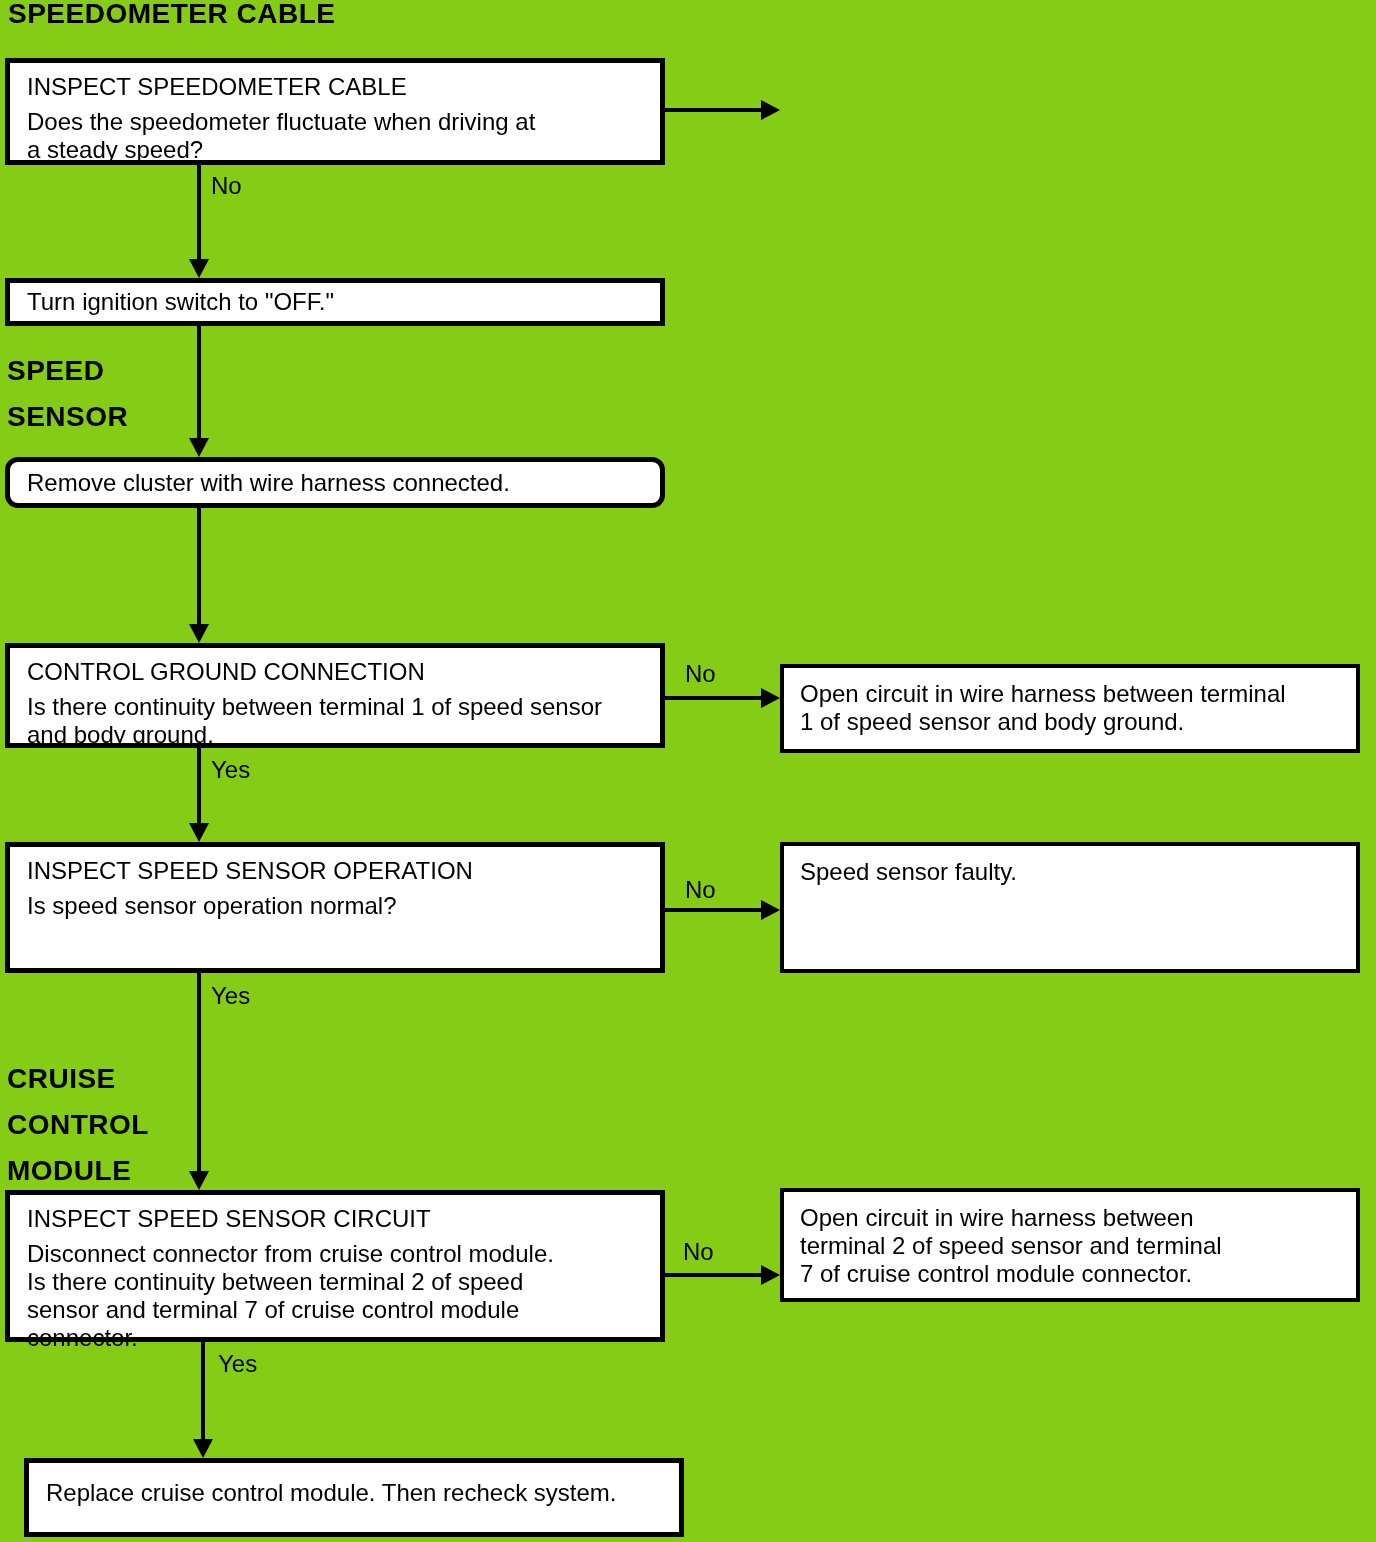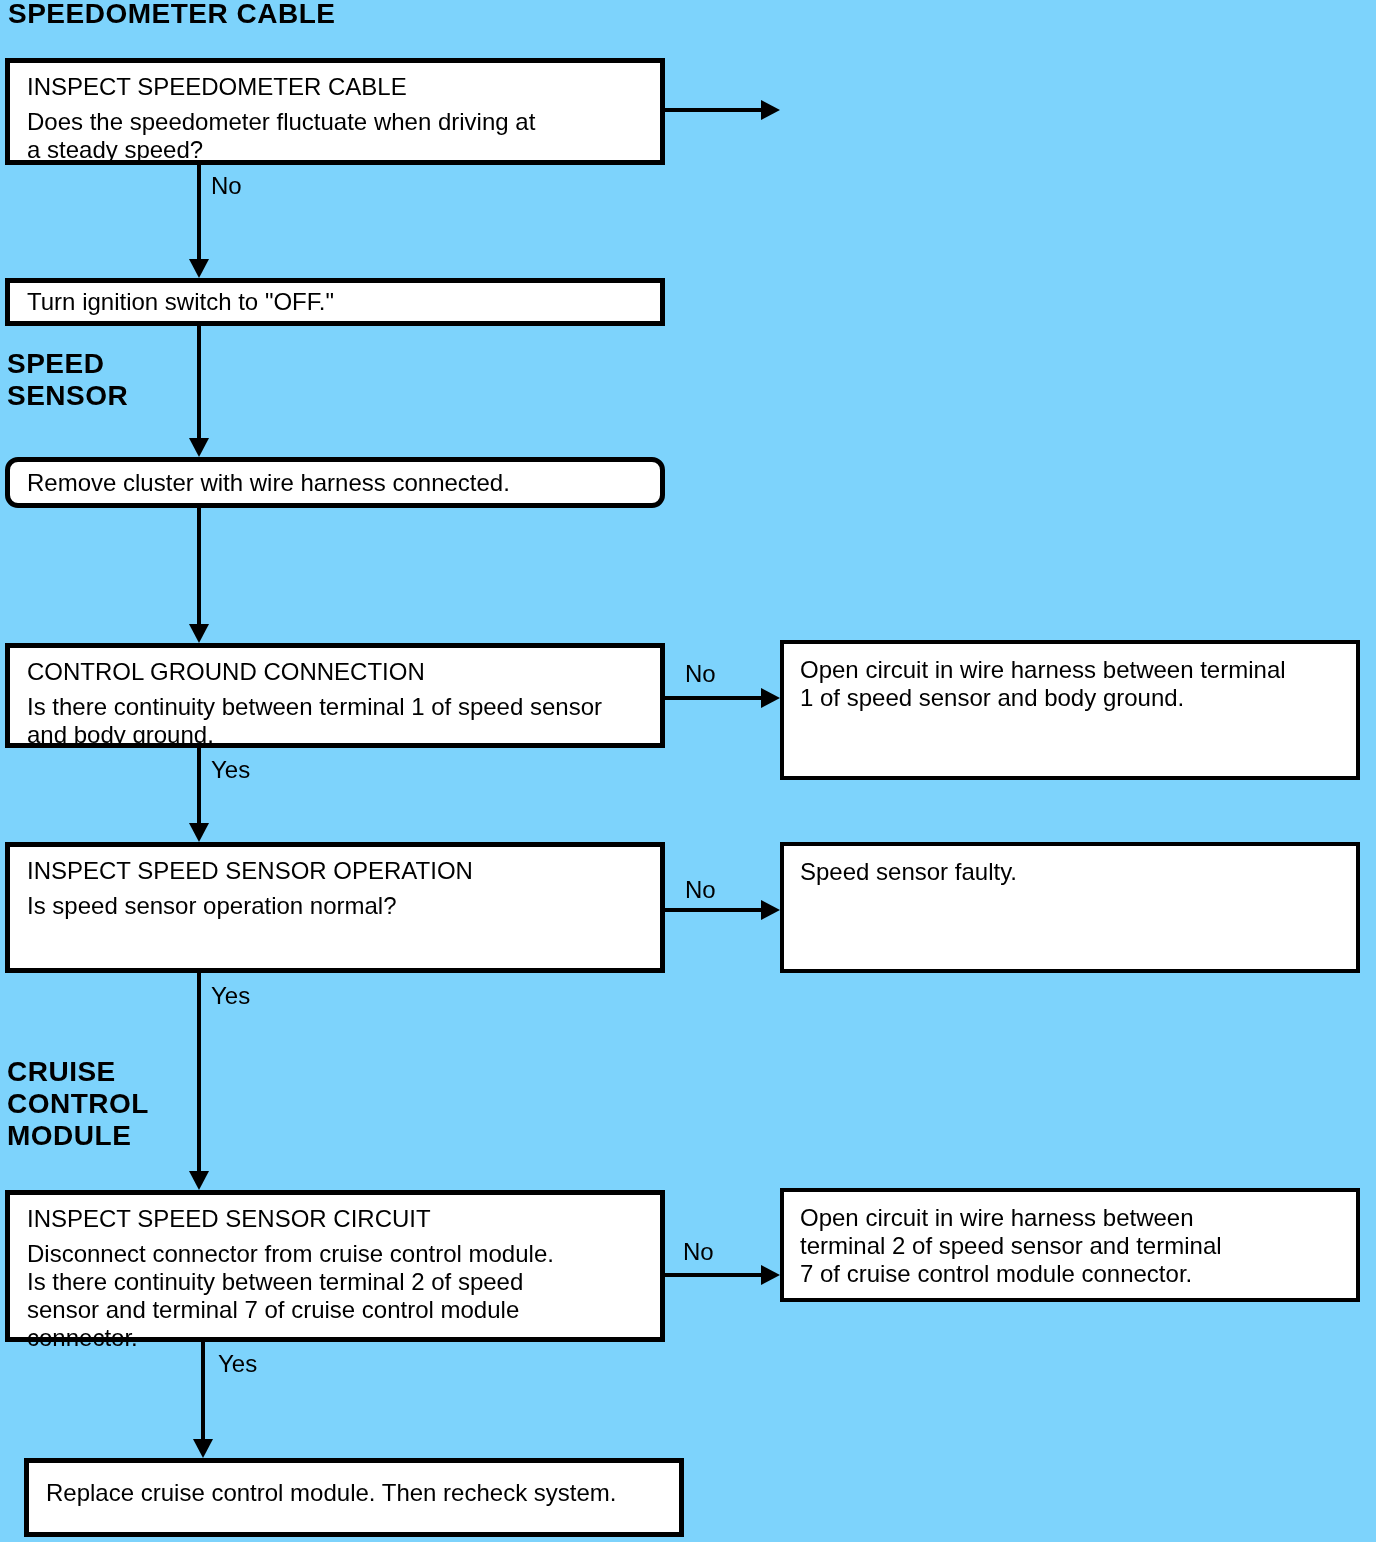--- a/index.html
+++ b/index.html
@@ -6,37 +6,37 @@
     margin: 0;
     padding: 0;
     background: #ffffff;
     font-family: "Liberation Sans", sans-serif;
     color: #000000;
   }
   #canvas {
     position: relative;
     width: 1376px;
     height: 1542px;
-    background: #7dd3fc;
+    background: #84cc16;
     overflow: hidden;
   }
   .page-title {
     position: absolute;
     left: 8px;
     top: -2px;
     font-size: 28px;
     font-weight: bold;
     letter-spacing: 0.5px;
     white-space: nowrap;
   }
   .section-label {
     position: absolute;
     font-size: 28px;
     font-weight: bold;
-    line-height: 32px;
+    line-height: 46px;
     white-space: pre-line;
     letter-spacing: 0.5px;
   }
   .flowbox {
     position: absolute;
     box-sizing: border-box;
     background: #ffffff;
     border: 5px solid #000000;
     padding: 10px 17px;
     font-size: 24px;
@@ -140,21 +140,21 @@
 Is there continuity between terminal 2 of speed
 sensor and terminal 7 of cruise control module
 connector.</div>
   </div>
 
   <div class="flowbox" style="left:5px; top:1458px; width:660px; height:79px; padding-top:16px;margin-left:19px;">
     <div class="body">Replace cruise control module. Then recheck system.</div>
   </div>
 
 
-  <div class="resultbox" style="left:780px; top:640px; width:580px; height:140px;">
+  <div class="resultbox" style="left:780px; top:664px; width:580px; height:89px;">
     <div class="body">Open circuit in wire harness between terminal
 1 of speed sensor and body ground.</div>
   </div>
 
   <div class="resultbox" style="left:780px; top:842px; width:580px; height:131px;">
     <div class="body">Speed sensor faulty.</div>
   </div>
 
   <div class="resultbox" style="left:780px; top:1188px; width:580px; height:114px;">
     <div class="body">Open circuit in wire harness between

